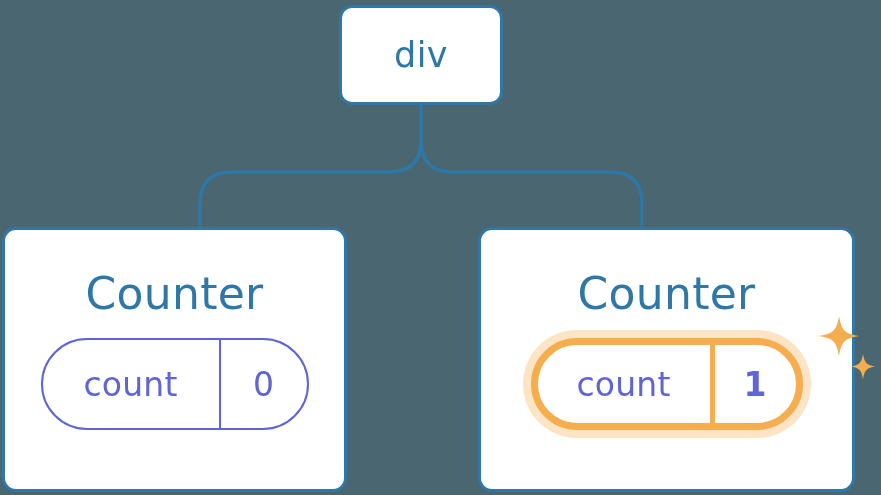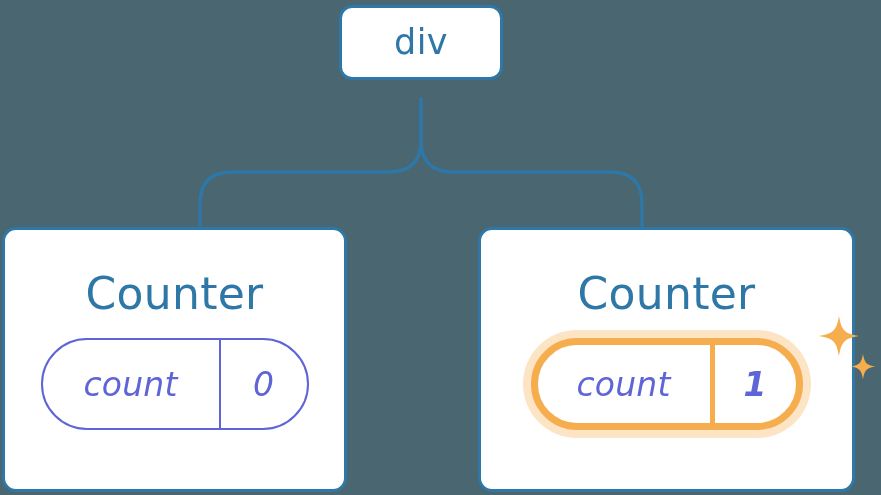--- a/index.html
+++ b/index.html
@@ -28,21 +28,21 @@
     height: 495px;
     z-index: 1;
   }
 
   
   .root-node {
     position: absolute;
     left: 339px;
     top: 5px;
     width: 164px;
-    height: 75px;
+    height: 100px;
     background: #ffffff;
     border: 3px solid #2e77a6;
     border-radius: 13px;
     box-sizing: border-box;
     display: flex;
     align-items: center;
     justify-content: center;
     z-index: 3;
   }
   .root-label {
@@ -88,21 +88,20 @@
   }
 
   
   .pill-wrap {
     position: absolute;
     top: 108px;
     display: flex;
     align-items: center;
     justify-content: center;
     width: 100%;
-    font-style: italic;
   }
   .pill {
     position: relative;
     display: flex;
     align-items: stretch;
     height: 92px;
     border-radius: 46px;
     box-sizing: border-box;
   }
   .pill-plain {

